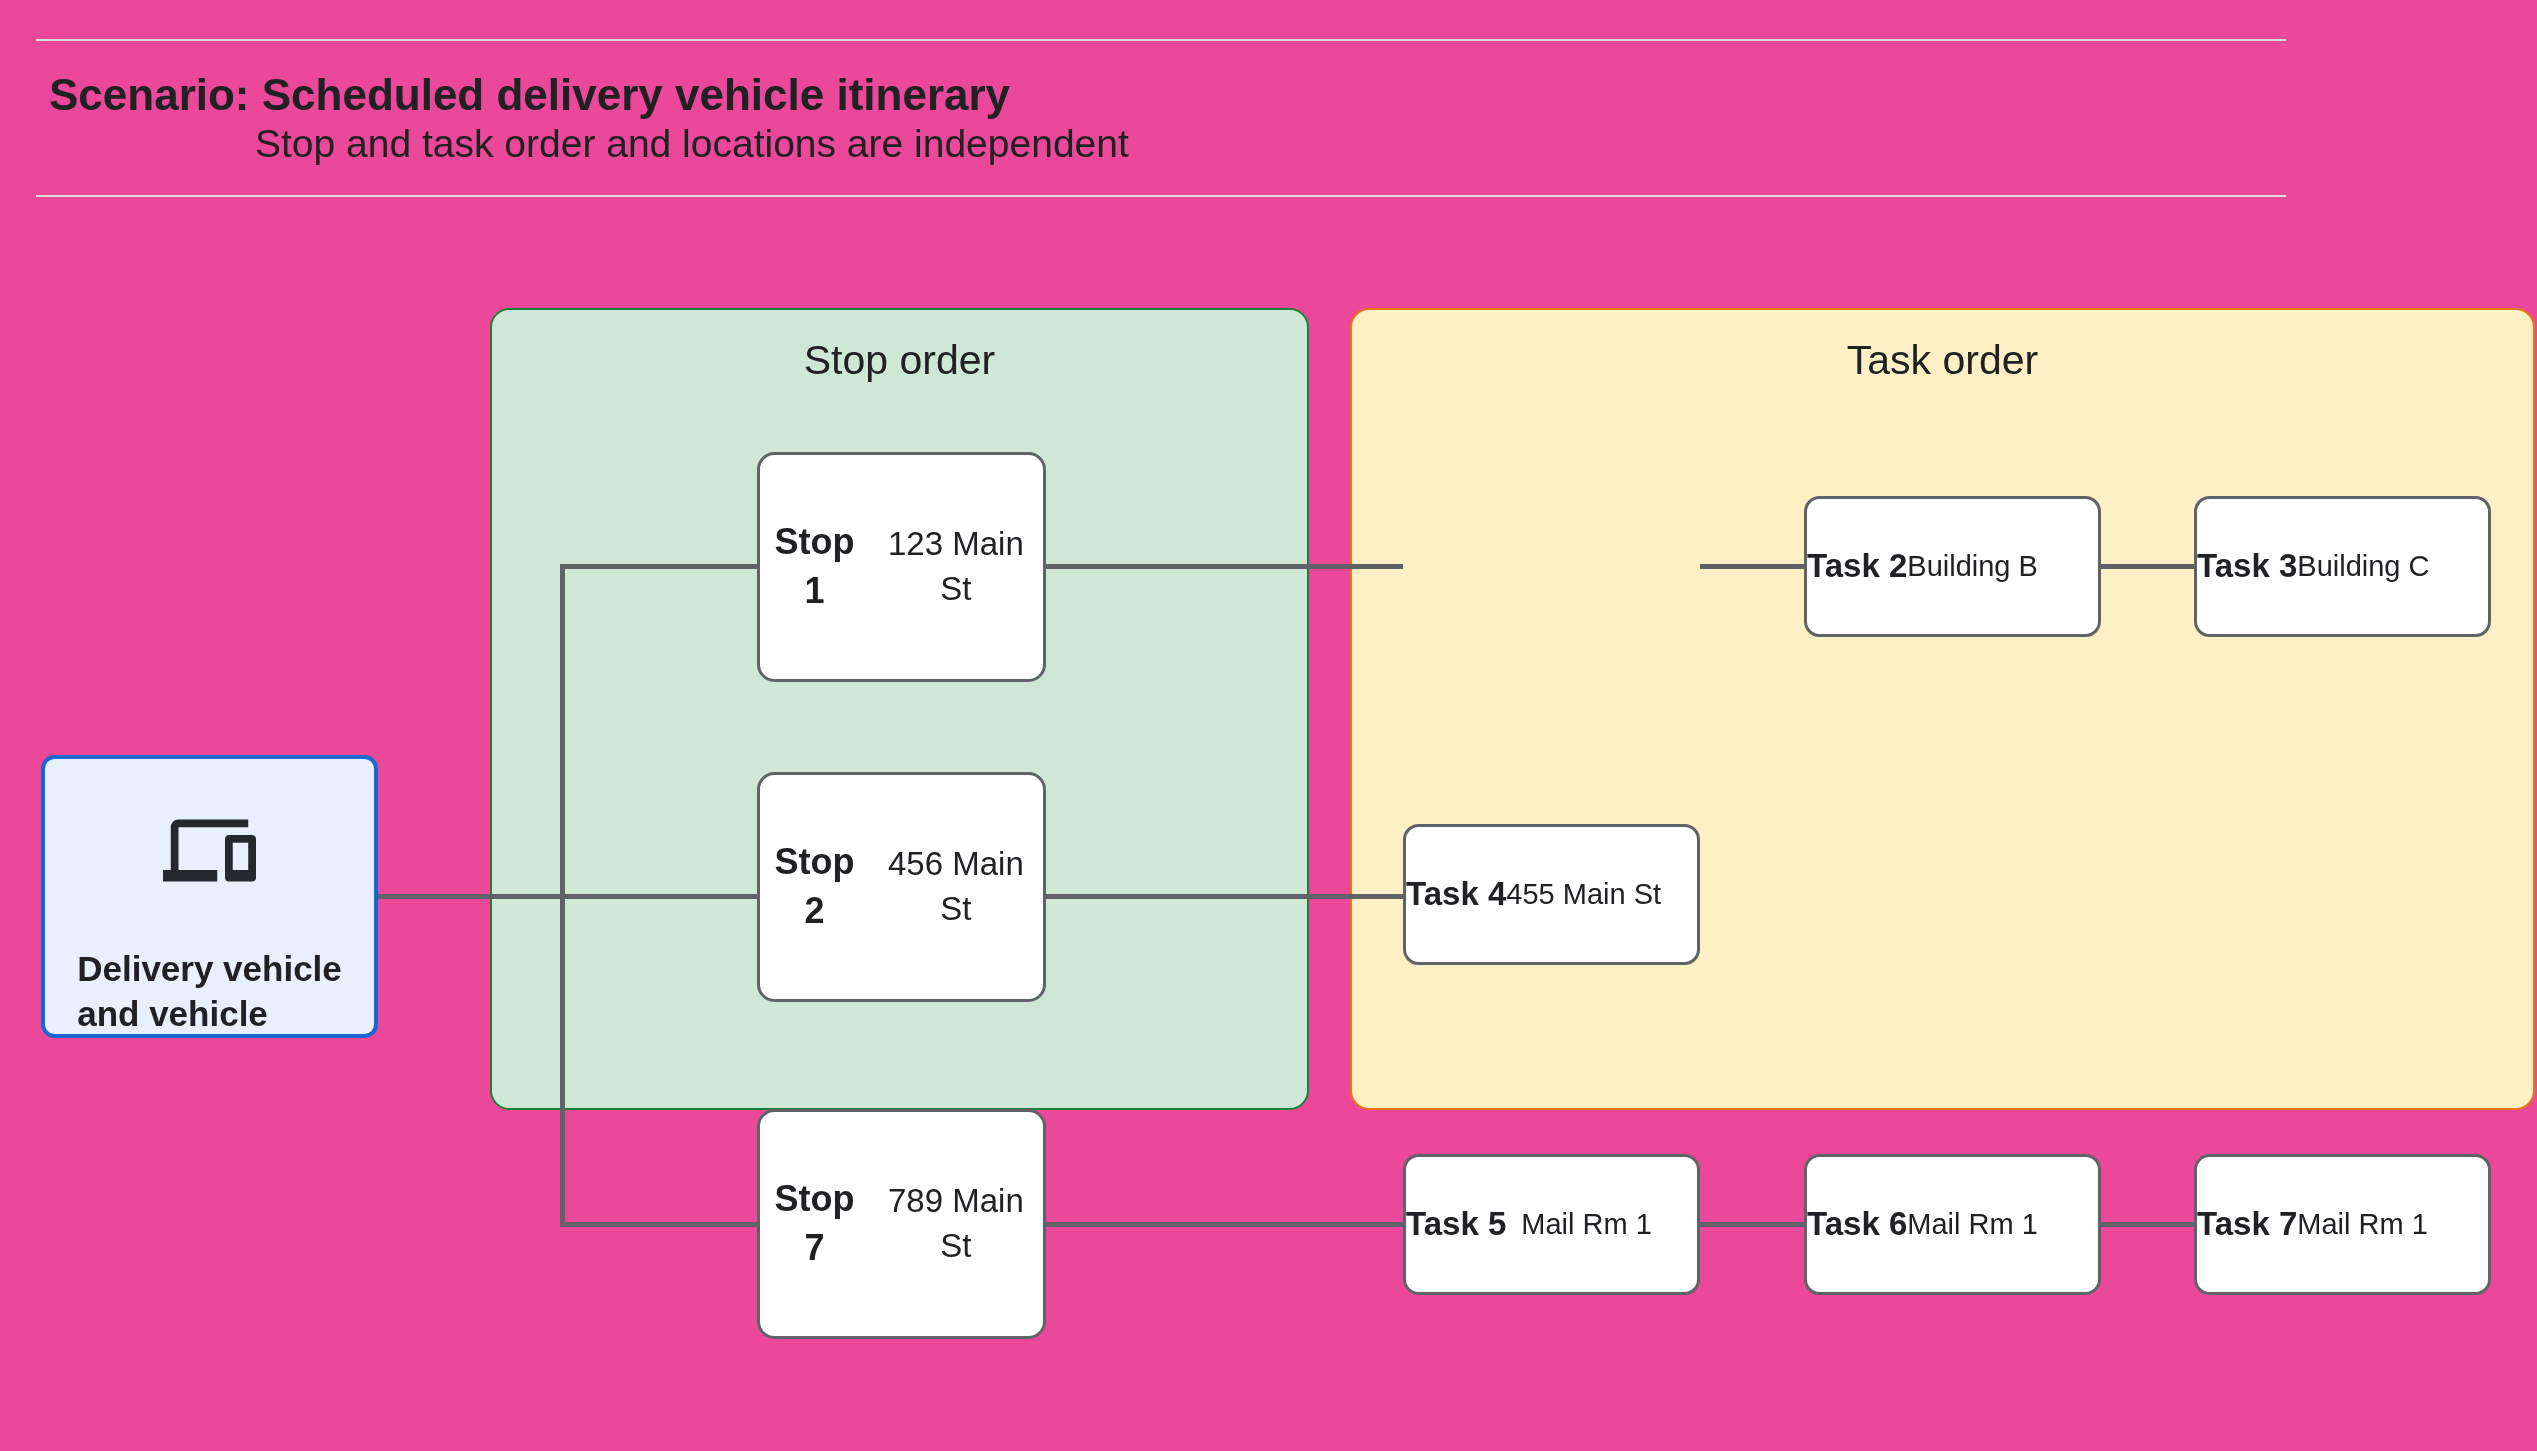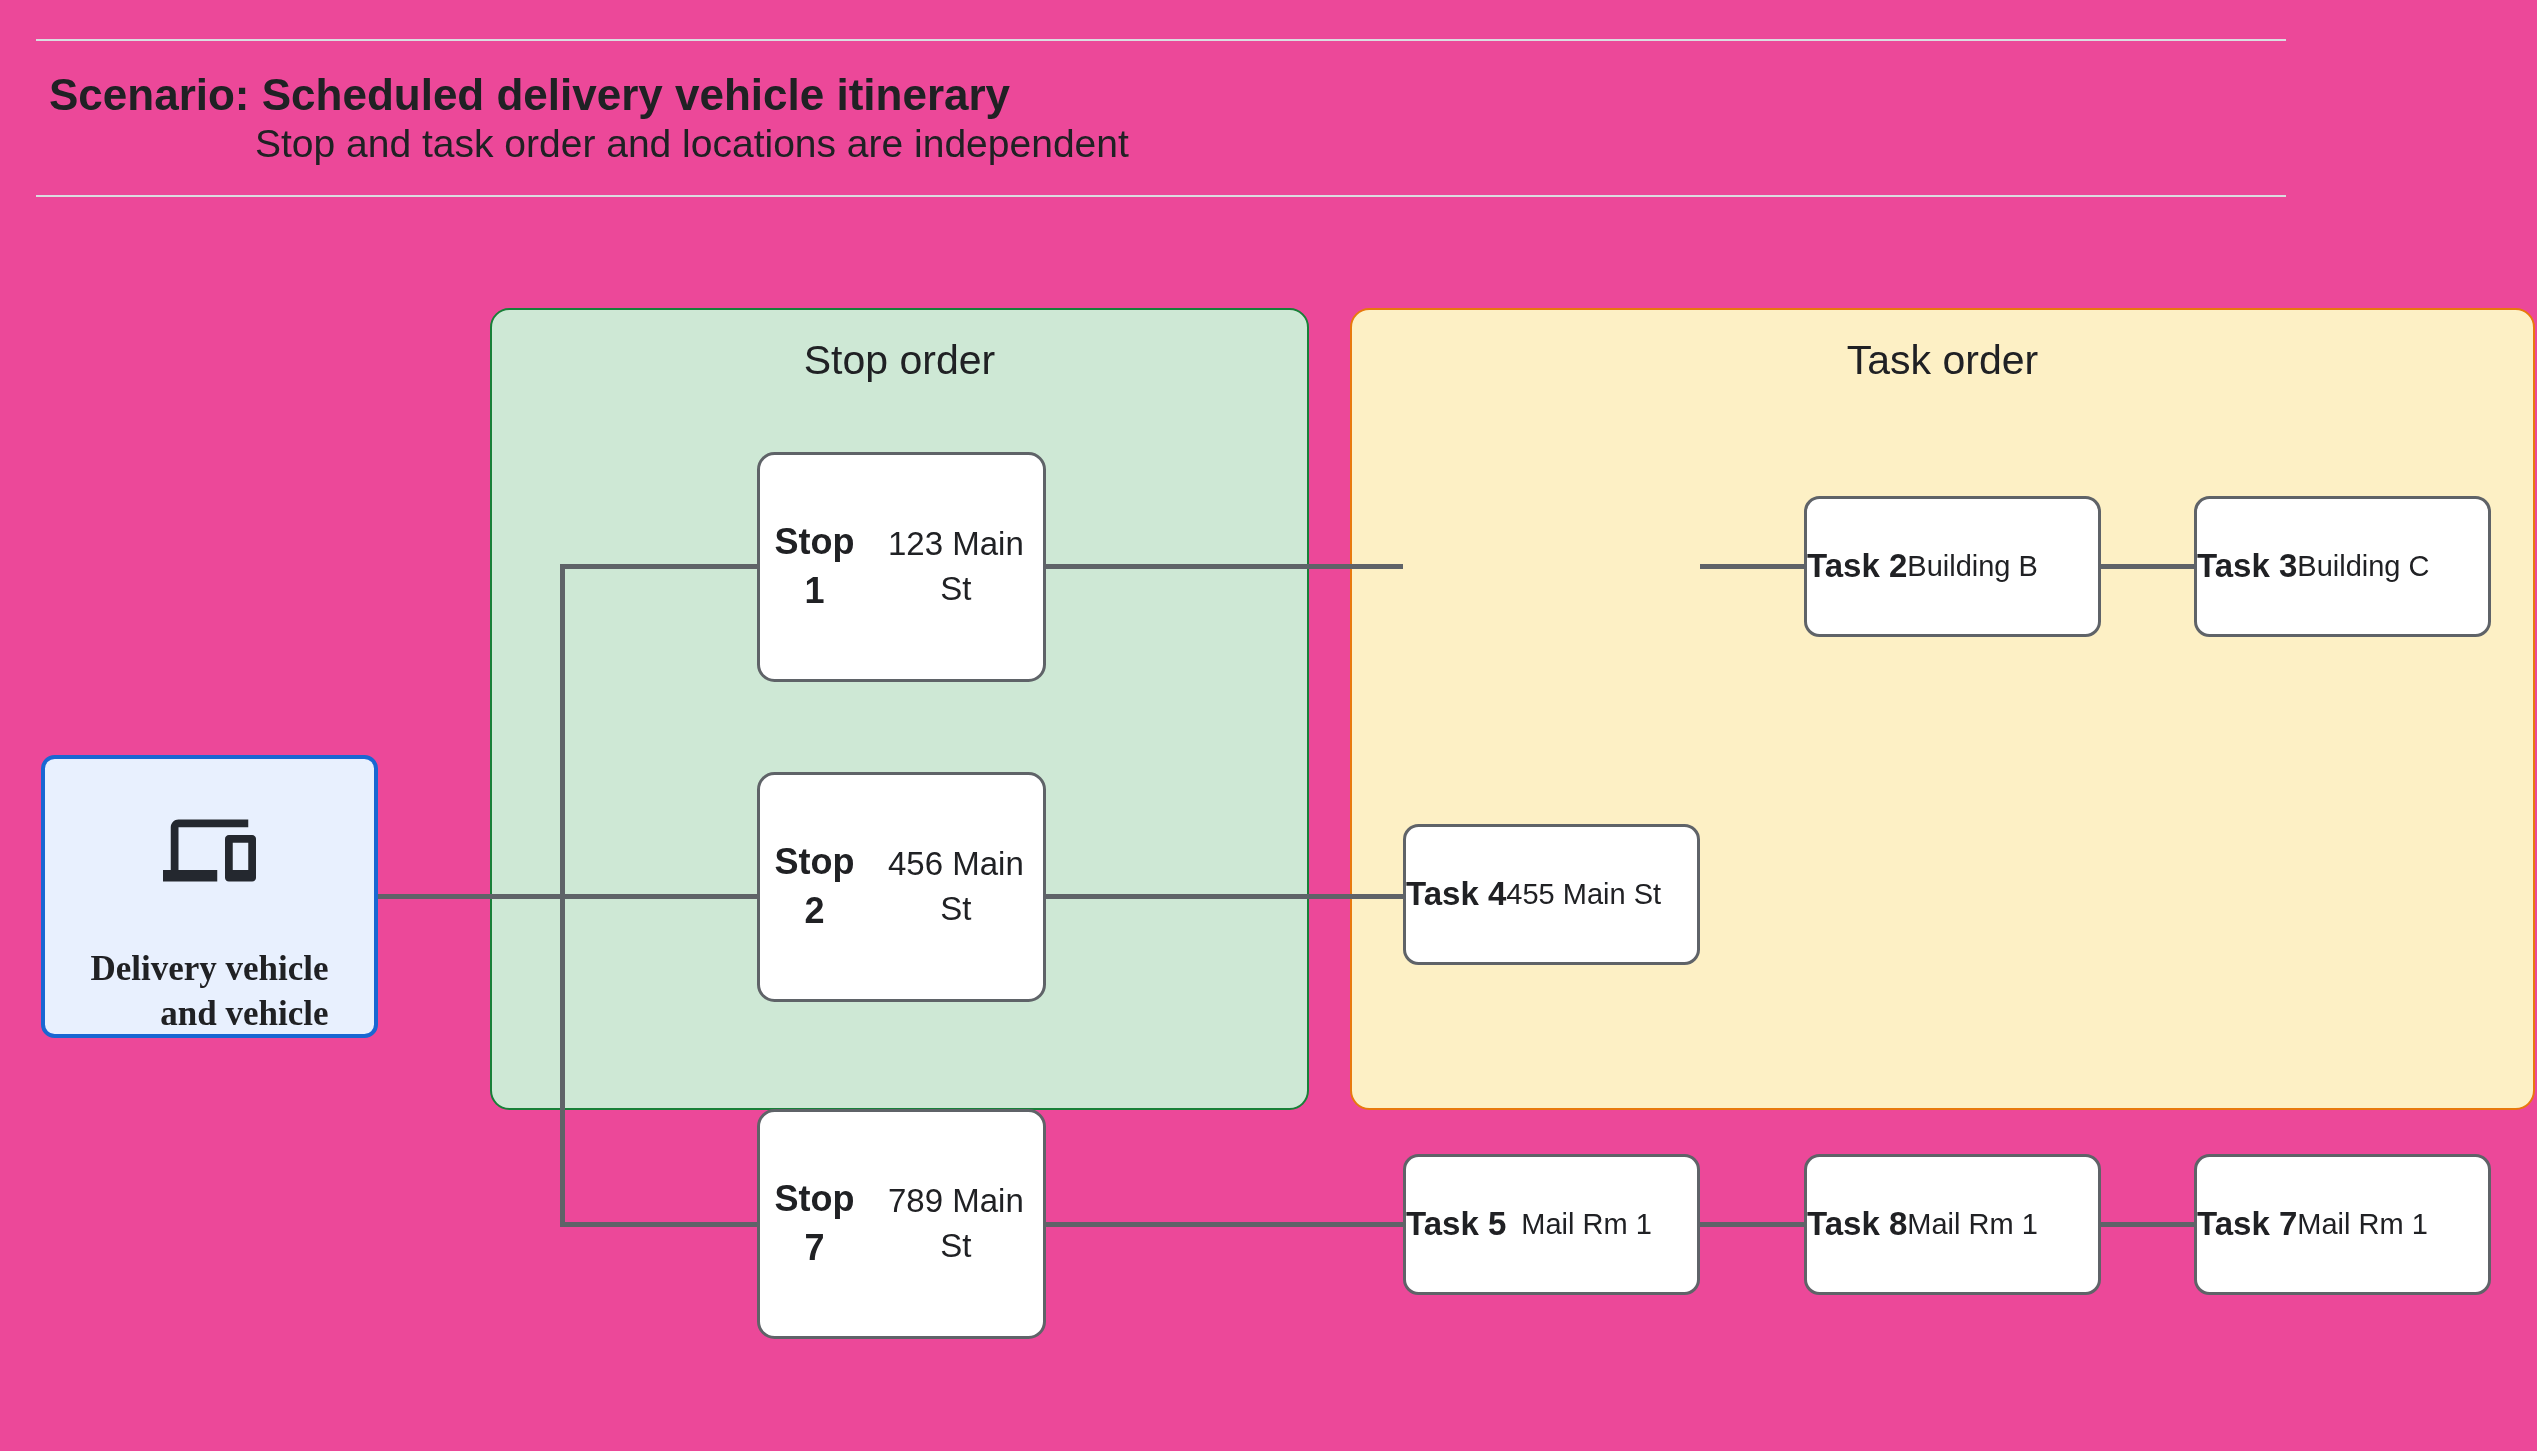--- a/index.html
+++ b/index.html
@@ -121,22 +121,21 @@
     align-items: center;
     padding-top: 45px;
   }
   .vehicle-node .icon-wrap { height: 93px; display: flex; align-items: center; }
   .vehicle-node svg { display: block; }
   .vehicle-label {
     margin-top: 50px;
     font-size: 35px;
     font-weight: 700;
     line-height: 1.28;
-    text-align: right;
-    font-family: Liberation Serif, serif;
+    text-align: left;
   }
 </style>
 </head>
 <body>
 
 <div class="page">
 
   <div class="sep" style="left:36px; top:39px; width:2250px;"></div>
   <div class="title">Scenario: Scheduled delivery vehicle itinerary</div>
   <div class="subtitle">Stop and task order and locations are independent</div>
@@ -198,21 +197,21 @@
   <div class="node task-node" style="left:1403px; top:824px;">
     <div class="node-title">Task 4</div>
     <div class="node-sub">455 Main St</div>
   </div>
 
   <div class="node task-node" style="left:1403px; top:1154px;gap:15px;">
     <div class="node-title">Task 5</div>
     <div class="node-sub">Mail Rm 1</div>
   </div>
   <div class="node task-node" style="left:1804px; top:1154px;">
-    <div class="node-title">Task 8</div>
+    <div class="node-title">Task 6</div>
     <div class="node-sub">Mail Rm 1</div>
   </div>
   <div class="node task-node" style="left:2194px; top:1154px;">
     <div class="node-title">Task 7</div>
     <div class="node-sub">Mail Rm 1</div>
   </div>
 
 </div>
 
 

